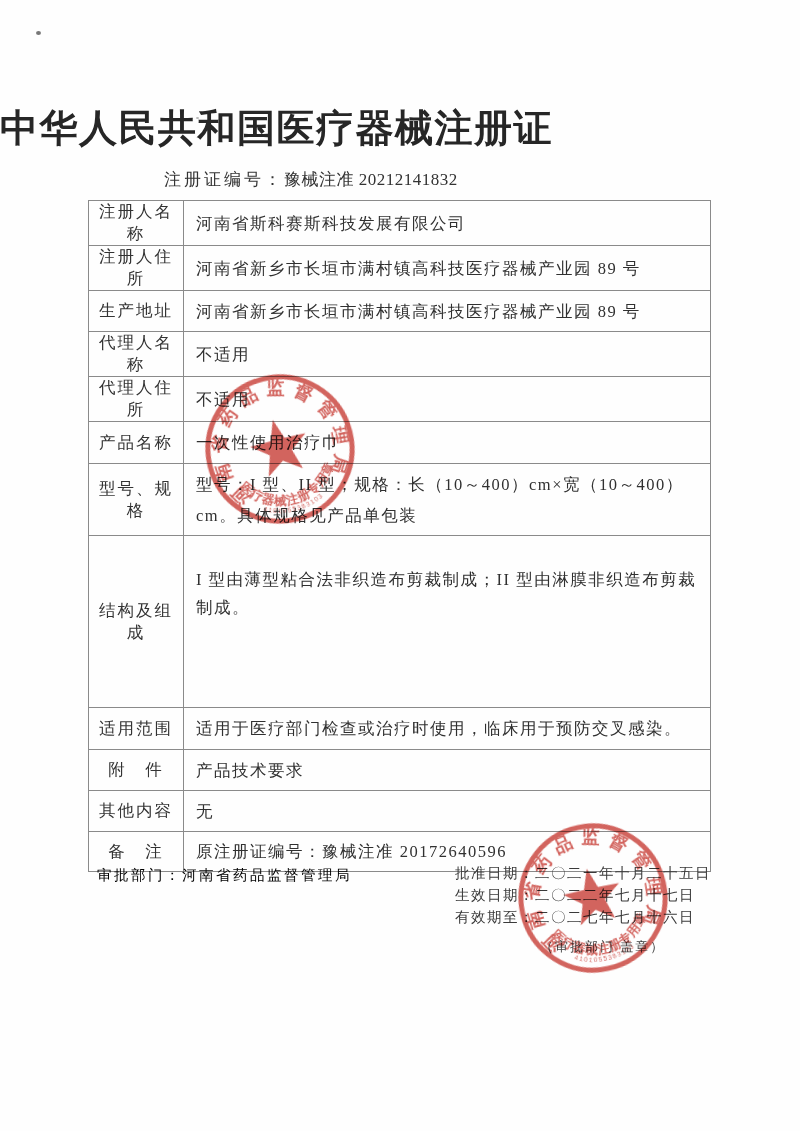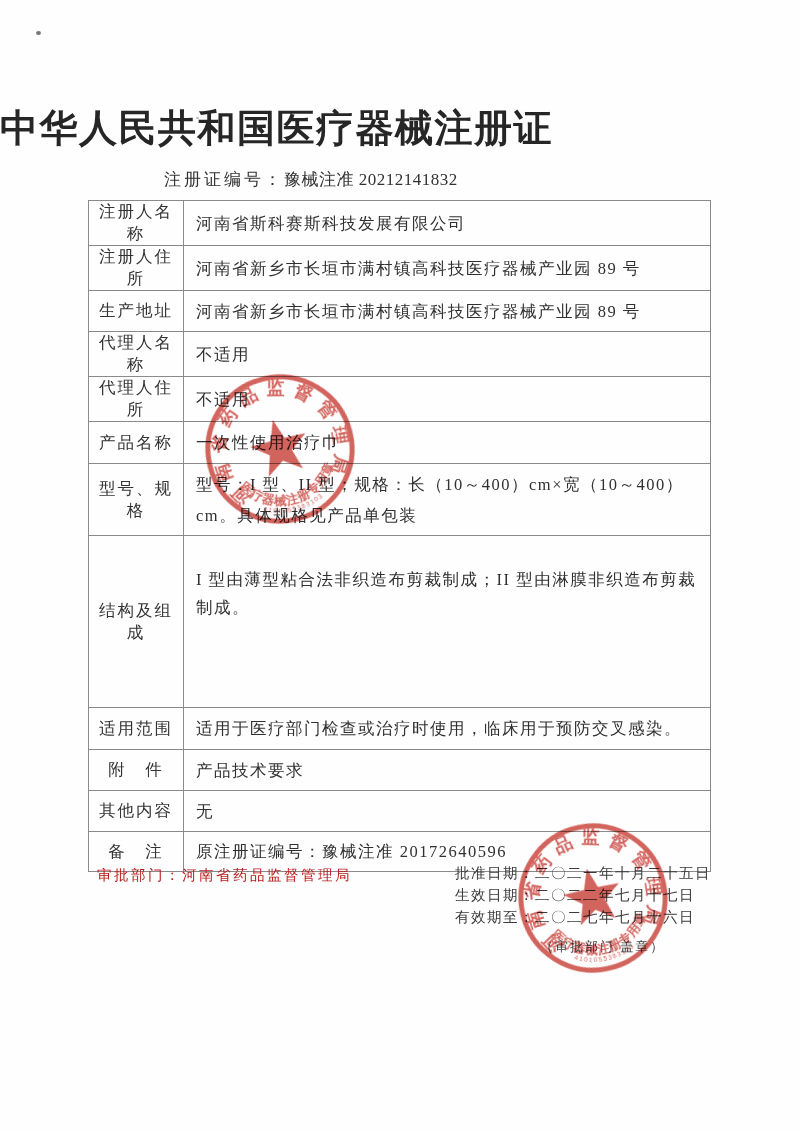--- a/index.html
+++ b/index.html
@@ -37,21 +37,21 @@
   td.lc{
     width:90px;text-align:center;letter-spacing:2px;
     color:#333;padding:0 2px;
   }
   td.vc{
     padding:2px 12px;letter-spacing:1.5px;line-height:31px;
   }
   tr.tall .vc{vertical-align:top;padding-top:30px;line-height:28px;}
   .footer-left{
     position:absolute;left:97px;top:866px;
-    font-size:14.5px;letter-spacing:2.5px;color:#b91c1c;
+    font-size:14.5px;letter-spacing:2.5px;color:#000000;
   }
   .dates{
     position:absolute;left:455px;top:862px;
     font-size:14.5px;line-height:22px;letter-spacing:1.5px;color:#3a3a3a;
   }
   .seal-note{
     position:absolute;left:540px;top:938px;
     font-size:13px;letter-spacing:2px;color:#444;
   }
   .stamp{

